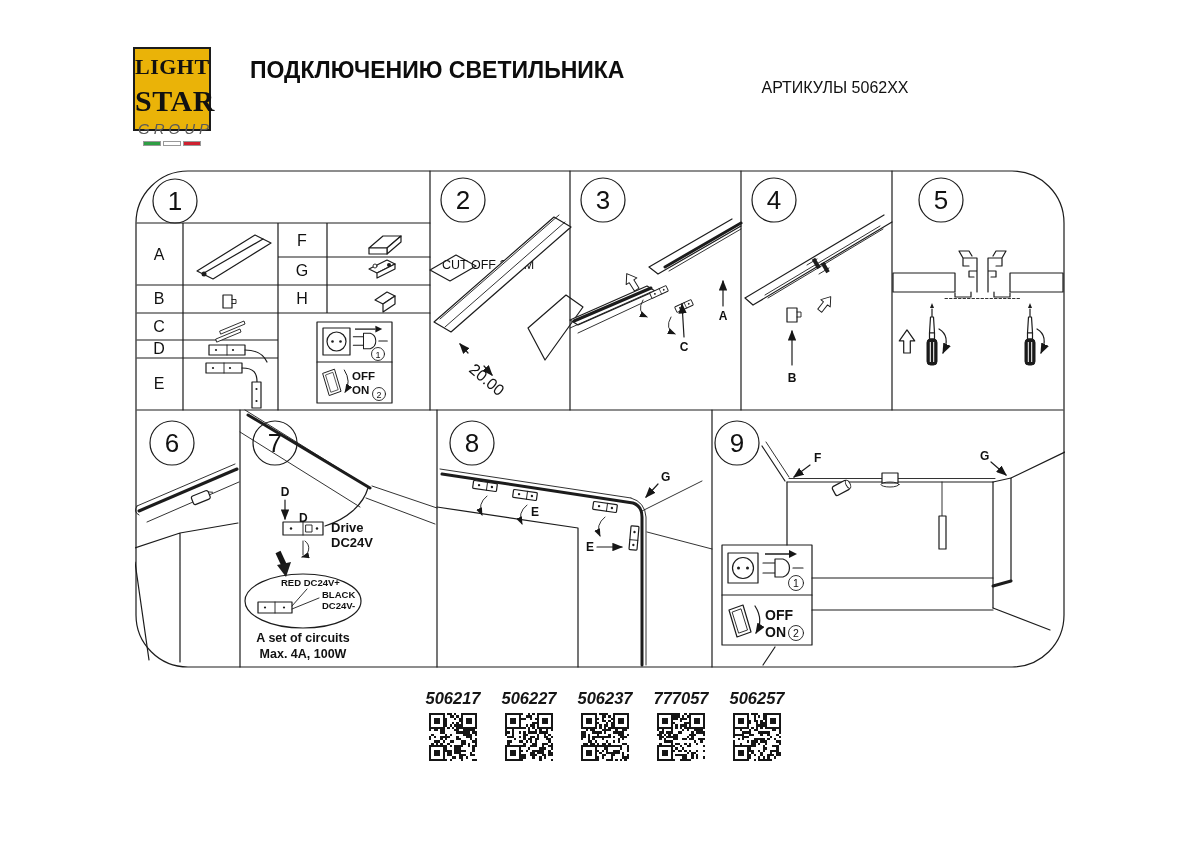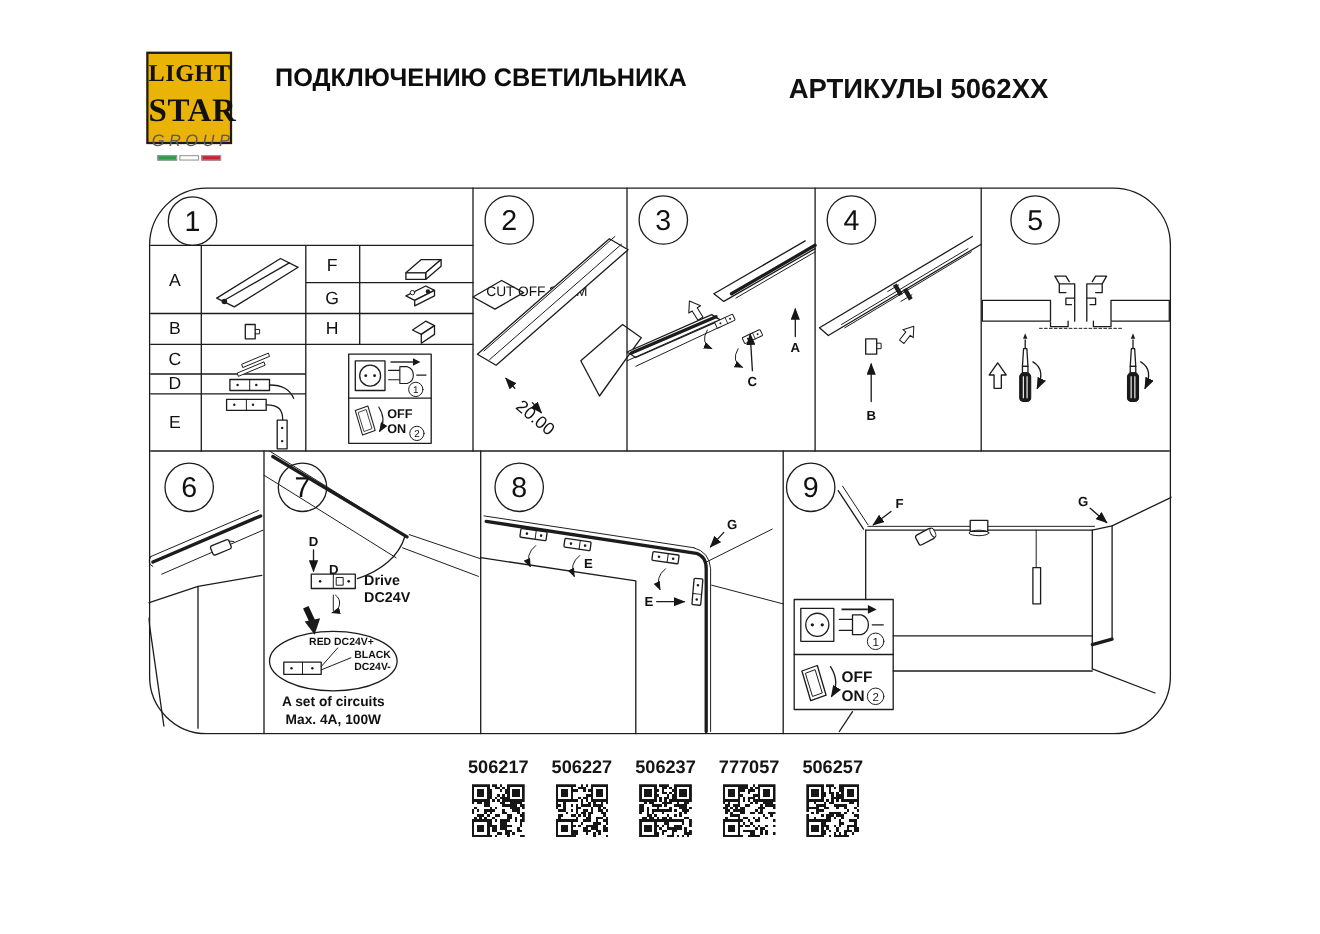--- a/index.html
+++ b/index.html
@@ -8,35 +8,35 @@
   
   .logo{left:133px;top:47px;width:78px;height:84px;border:2px solid #1c1c1c;box-sizing:border-box;text-align:center;background:#eab308;}
   .logo-l1{font-family:"Liberation Serif",serif;font-weight:700;font-size:22px;line-height:1;margin-top:7px;letter-spacing:.5px;}
   .logo-l2{font-family:"Liberation Serif",serif;font-weight:700;font-size:30px;line-height:1;margin-top:8px;letter-spacing:.5px;}
   .logo-l3{font-size:15px;letter-spacing:4px;color:#5a5a5a;margin-top:4px;margin-left:3px;font-style:italic;}
   .flag{display:flex;gap:2px;width:58px;margin:4px auto 0;}
   .flag span{height:5px;flex:1;border:1px solid #999;box-sizing:border-box;}
   .title{left:250px;top:55px;width:470px;font-size:23px;font-weight:700;line-height:1.35;color:#0d0d0d;}
   .series{left:690px;top:57px;width:290px;text-align:center;}
   .series-l1{font-size:19px;font-weight:700;}
-  .series-l2{font-size:25px;font-weight:700;margin-top:10px;}
+  .series-l2{font-size:16px;font-weight:400;margin-top:22px;}
   
   svg.figure{left:135px;top:170px;}
   svg text{fill:#111;}
   .ln{fill:none;stroke:#1c1c1c;stroke-width:1.2;stroke-linecap:round;stroke-linejoin:round;}
   .thn{stroke-width:.9;}
   .thk{stroke-width:3;}
   .fil{fill:#1c1c1c;stroke:none;}
   .wht{fill:#fff;}
   .lbl{font-size:12px;font-weight:700;}
   .rowlbl{font-size:16px;}
   .stepnum{font-size:26px;}
   .small{font-size:9.5px;font-weight:700;}
   
-  .qr-strip{left:415px;top:689px;display:flex;}
+  .qr-strip{left:415px;top:689px;display:flex;font-style:italic;}
   .qr-item{width:76px;text-align:center;}
   .qr-label{font-size:16.5px;font-weight:700;color:#151515;}
   .qr-item svg{display:block;margin:5px auto 0;}
 </style>
 </head>
 <body>
 
 <div class="abs logo">
   <div class="logo-l1">LIGHT</div>
   <div class="logo-l2">STAR</div>

